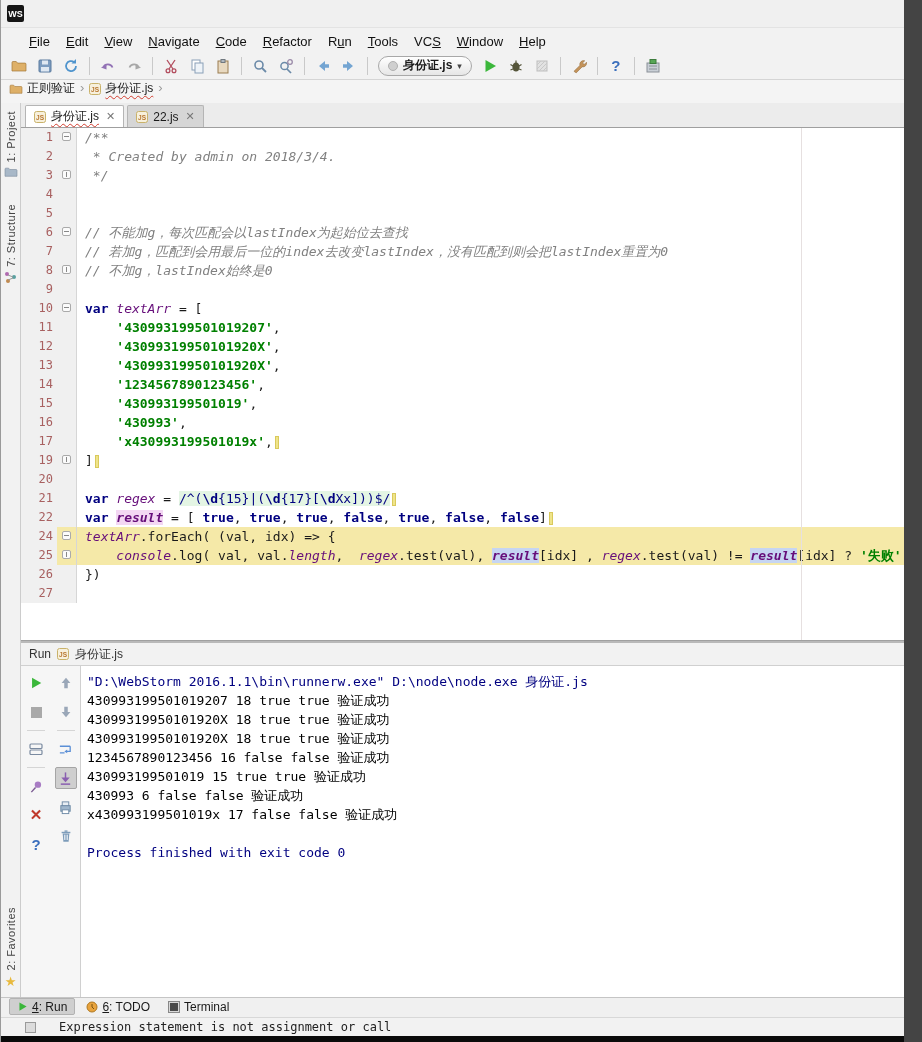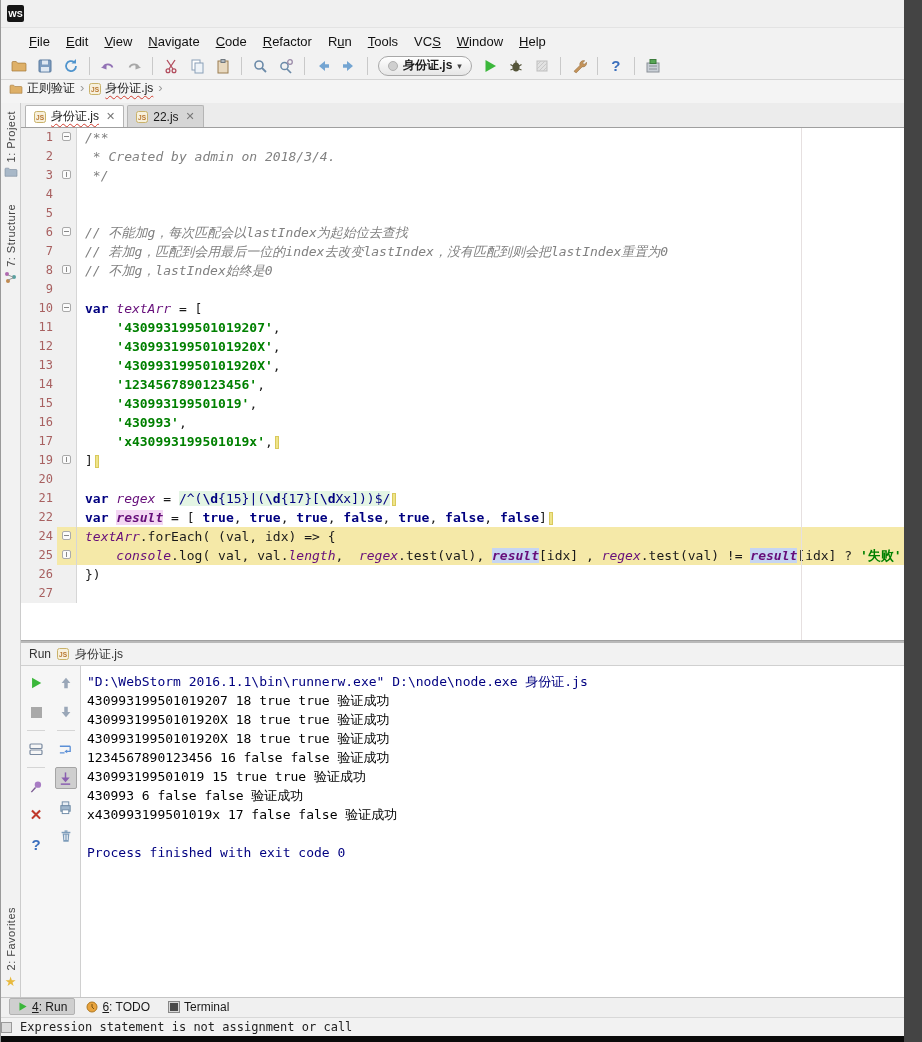--- a/index.html
+++ b/index.html
@@ -82,21 +82,21 @@
   .close-x{ color:#c0392b; font-weight:bold; font-size:15px; }
   .console{ flex:1; background:#fff; font-family:"DejaVu Sans Mono", monospace; font-size:13px; padding:6px 0 0 6px; overflow:hidden;}
   .conrow{ height:19px; line-height:19px; white-space:pre; }
   .conrow.cmd{ color:#000080; }
   .conrow.out{ color:#000; }
   
   .twbar{ height:20px; background:#f0f0f0; border-top:1px solid #c5c5c5; display:flex; gap:4px; padding-left:8px; }
   .tw-item{ display:flex; align-items:center; gap:4px; height:17px; padding:0 7px; font-size:12px; border-radius:2px;}
   .tw-item.active{ background:#cfcfcf; border:1px solid #b2b2b2; }
   
-  .statusbar{ height:19px; background:#f2f2f2; border-top:1px solid #d8d8d8; display:flex; align-items:center; gap:8px; padding-left:0;
+  .statusbar{ height:19px; background:#f2f2f2; border-top:1px solid #d8d8d8; display:flex; align-items:center; gap:23px; padding-left:24px;
               font-family:"DejaVu Sans Mono", monospace; font-size:12px; color:#222;}
   .status-sq{ width:11px; height:11px; background:#dcdcdc; border:1px solid #9a9a9a; }
   .blackstrip{ height:6px; background:#0a0a0a; }
 </style>
 </head>
 <body>
 
 <div class="app">
 
   <div class="titlebar">

